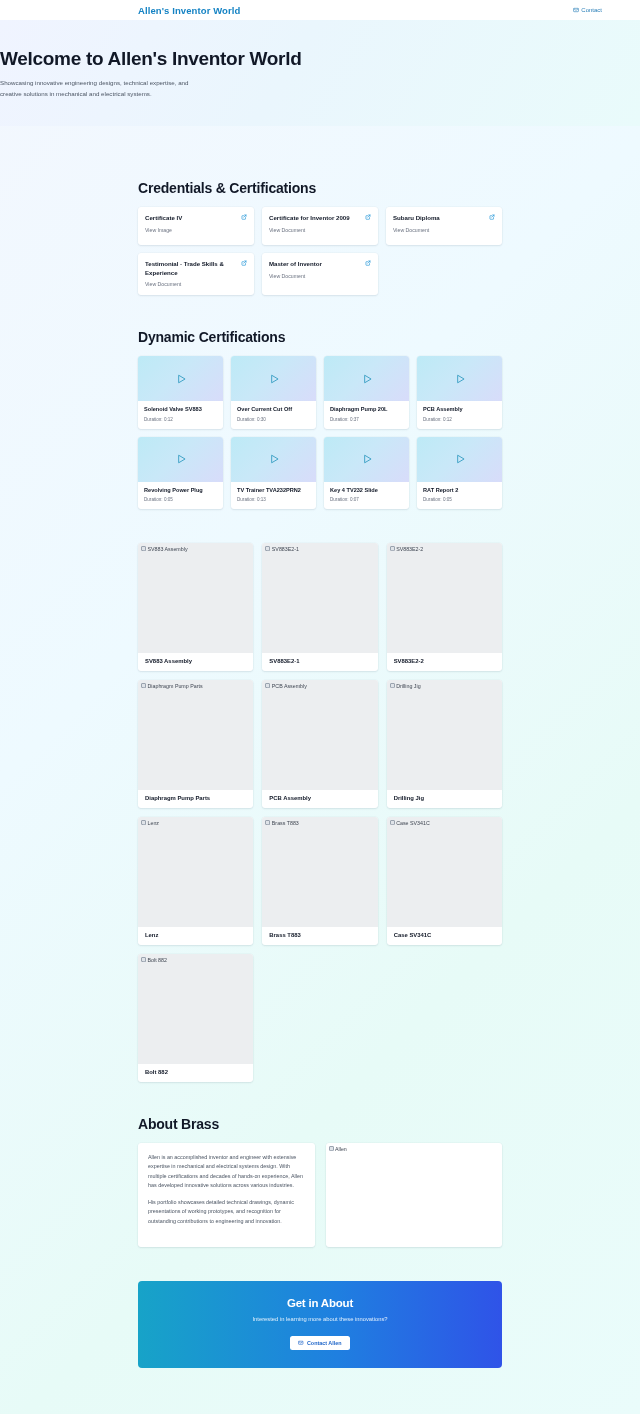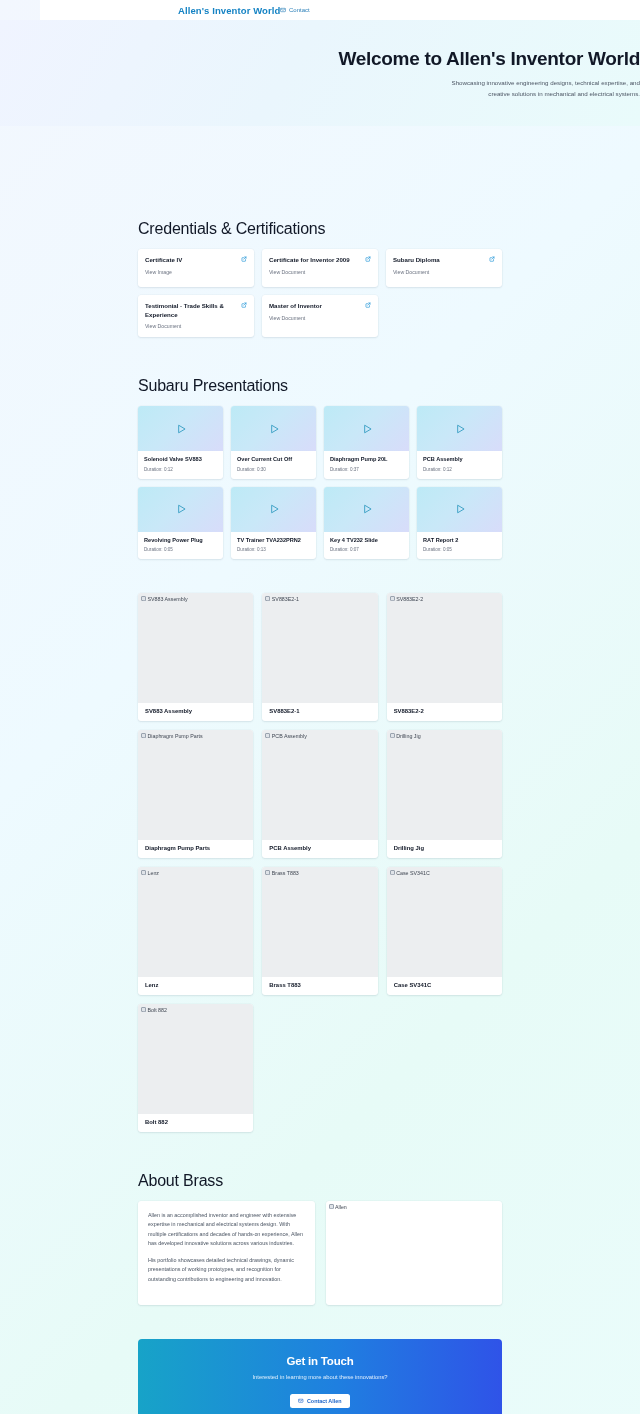--- a/index.html
+++ b/index.html
@@ -20,24 +20,23 @@
     display: flex;
     flex-direction: column;
   }
 
   
   .nav {
     height: 20px;
     background: #ffffff;
     display: flex;
     align-items: center;
-    justify-content: flex-start;
+    justify-content: space-between;
     padding: 0 10px 0 138px;
     flex: none;
-    margin-left: 40px;
   }
   .brand {
     font-size: 9.5px;
     font-weight: 700;
     color: #1583c4;
     letter-spacing: .1px;
   }
   .nav-right { display: flex; align-items: center; gap: 3px; padding-right: 28px;}
   .nav-link {
     font-size: 6px;
@@ -45,21 +44,21 @@
     display: flex;
     align-items: center;
     gap: 2.5px;
   }
   .ico { display: inline-flex; align-items: center; justify-content: center; }
 
   
   .hero {
     background: linear-gradient(120deg,#f0f4ff 0%, #eaf6fd 45%, #e9fbfb 100%);
     padding: 28px 0 26px;
-    text-align: right;
+    text-align: left;
     flex: none;
   }
   .hero h1 {
     font-size: 19px;
     font-weight: 700;
     letter-spacing: -0.3px;
     color: #111827;
     margin-bottom: 8px;
   }
   .hero p {
@@ -68,26 +67,25 @@
     color: #4b5563;
   }
 
   
   .wrap {
     width: 364px;
     margin: 0 auto;
     padding-top: 54px;
   }
   h2.section-title {
-    font-size: 16px;
-    font-weight: 400;
+    font-size: 14px;
+    font-weight: 700;
     color: #111827;
     margin-bottom: 11px;
     letter-spacing: -0.2px;
-    margin-top: 40px;
   }
   .section { margin-bottom: 34px; }
 
   
   .cred-grid {
     display: grid;
     grid-template-columns: repeat(3, 1fr);
     gap: 8px;
   }
   .cred-card {
@@ -353,21 +351,21 @@
                   <path d="M12 9.5v3.5a1 1 0 0 1-1 1H3.5a1 1 0 0 1-1-1V5.5a1 1 0 0 1 1-1H7"></path>
                 </svg>
               </span>
             </div>
             <div class="cred-sub">View Document</div>
           </div>
         </div>
     </div>
 
     <div class="section">
-      <h2 class="section-title">Subaru Presentations</h2>
+      <h2 class="section-title">Dynamic Certifications</h2>
       <div class="pres-grid" id="pres-grid">
           <div class="pres-card">
             <div class="pres-thumb">
               <span class="ico">
                 <svg width="14" height="14" viewBox="0 0 24 24" fill="none" stroke="#3a9fc4" stroke-width="1.6" stroke-linejoin="round">
                   <path d="M8 5.5v13l11-6.5z"></path>
                 </svg>
               </span>
             </div>
             <div class="pres-meta">
@@ -574,21 +572,21 @@
         <div class="about-img">
           <span class="broken">
             <span class="broken-ico"></span>
             <span>Allen</span>
           </span>
         </div>
       </div>
     </div>
 
     <div class="cta">
-      <h3>Get in Touch</h3>
+      <h3>Get in About</h3>
       <p>Interested in learning more about these innovations?</p>
       <button class="cta-btn">
         <span class="ico">
           <svg width="5.5" height="5.5" viewBox="0 0 16 16" fill="none" stroke="#1f66c9" stroke-width="1.7">
             <rect x="1.5" y="3.5" width="13" height="9" rx="1.4"></rect>
             <path d="M2 4.5l6 4.5 6-4.5"></path>
           </svg>
         </span>
         <span>Contact Allen</span>
       </button>

